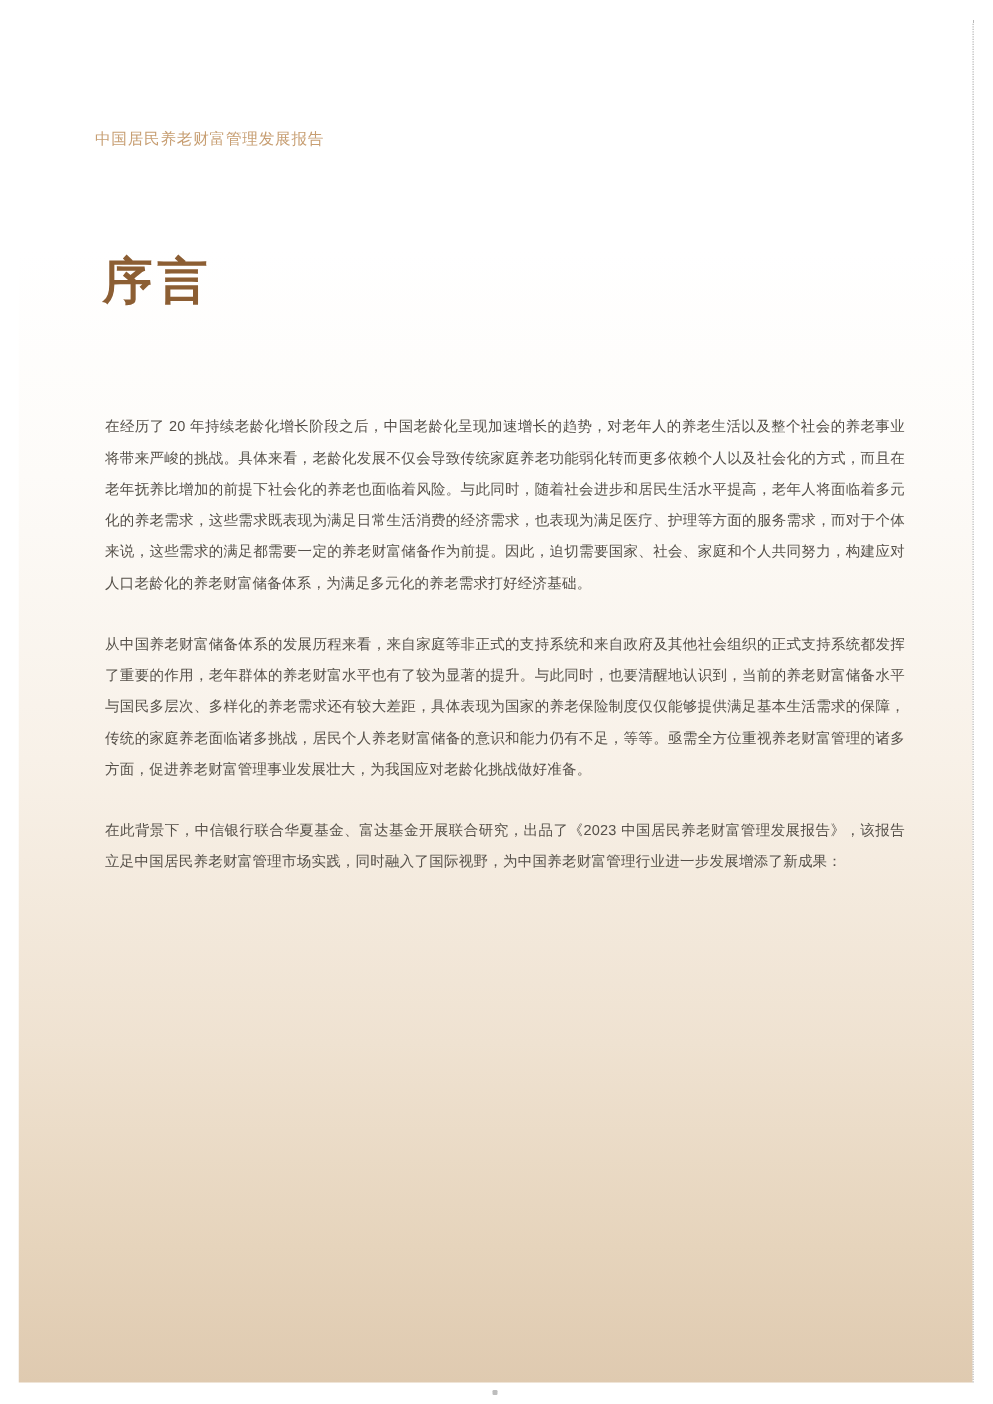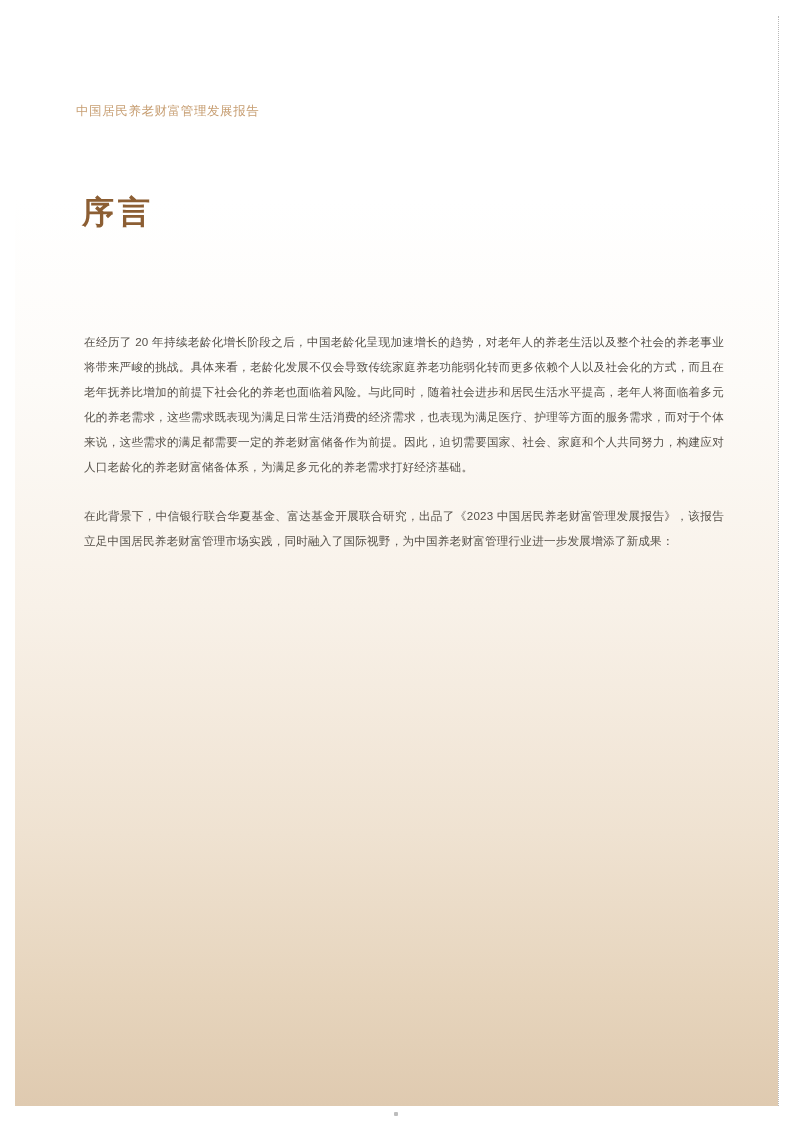--- a/index.html
+++ b/index.html
@@ -42,22 +42,22 @@
       top: 103px;
       font-family: "DejaVu Sans", "Liberation Sans", sans-serif;
       font-size: 12.5px;
       letter-spacing: 0.6px;
       color: #c79e72;
     }
     .title {
       position: absolute;
       left: 82px;
       top: 178px;
-      font-family: Liberation Mono, monospace;
-      font-size: 32px;
+      font-family: Liberation Serif, serif;
+      font-size: 40px;
       font-weight: bold;
       letter-spacing: 4px;
       color: #8c5e33;
       line-height: 1;
     }
     .content {
       position: absolute;
       left: 84px;
       top: 329px;
       width: 640px;
@@ -89,16 +89,17 @@
 
 <div class="page-bg"></div>
 <div class="right-guide"></div>
 
 <div class="running-header">中国居民养老财富管理发展报告</div>
 
 <h1 class="title">序言</h1>
 
 <div class="content">
   <p class="para">在经历了 20 年持续老龄化增长阶段之后，中国老龄化呈现加速增长的趋势，对老年人的养老生活以及整个社会的养老事业将带来严峻的挑战。具体来看，老龄化发展不仅会导致传统家庭养老功能弱化转而更多依赖个人以及社会化的方式，而且在老年抚养比增加的前提下社会化的养老也面临着风险。与此同时，随着社会进步和居民生活水平提高，老年人将面临着多元化的养老需求，这些需求既表现为满足日常生活消费的经济需求，也表现为满足医疗、护理等方面的服务需求，而对于个体来说，这些需求的满足都需要一定的养老财富储备作为前提。因此，迫切需要国家、社会、家庭和个人共同努力，构建应对人口老龄化的养老财富储备体系，为满足多元化的养老需求打好经济基础。</p>
+  <p class="para">从中国养老财富储备体系的发展历程来看，来自家庭等非正式的支持系统和来自政府及其他社会组织的正式支持系统都发挥了重要的作用，老年群体的养老财富水平也有了较为显著的提升。与此同时，也要清醒地认识到，当前的养老财富储备水平与国民多层次、多样化的养老需求还有较大差距，具体表现为国家的养老保险制度仅仅能够提供满足基本生活需求的保障，传统的家庭养老面临诸多挑战，居民个人养老财富储备的意识和能力仍有不足，等等。亟需全方位重视养老财富管理的诸多方面，促进养老财富管理事业发展壮大，为我国应对老龄化挑战做好准备。</p>
   <p class="para gap-large">在此背景下，中信银行联合华夏基金、富达基金开展联合研究，出品了《2023 中国居民养老财富管理发展报告》，该报告立足中国居民养老财富管理市场实践，同时融入了国际视野，为中国养老财富管理行业进一步发展增添了新成果：</p>
 </div>
 
 <div class="page-number"></div>
 
 </body></html>

